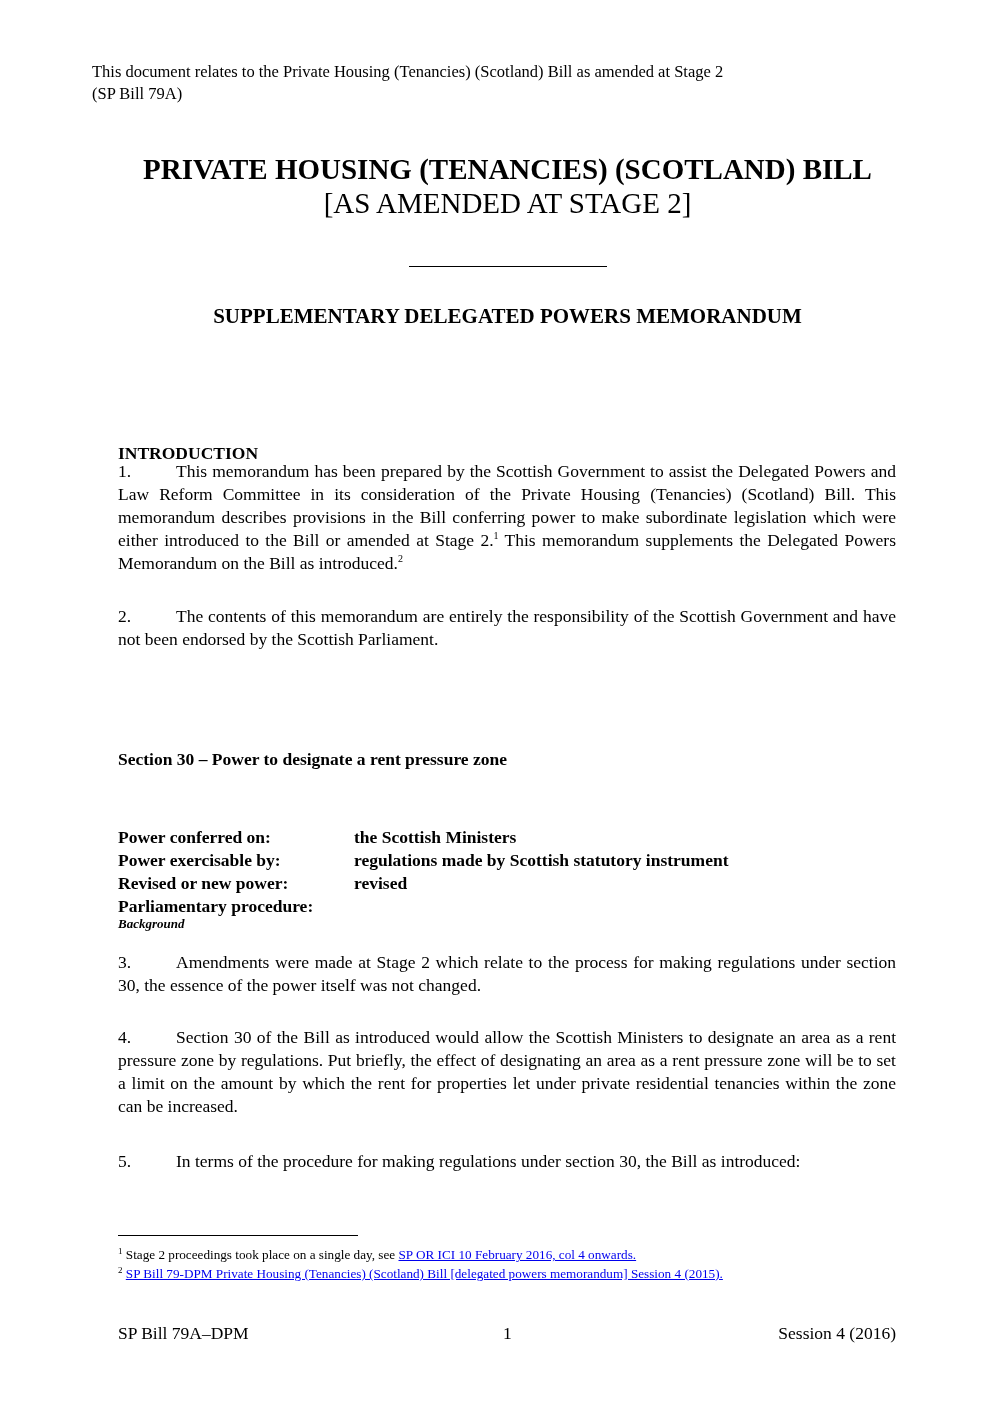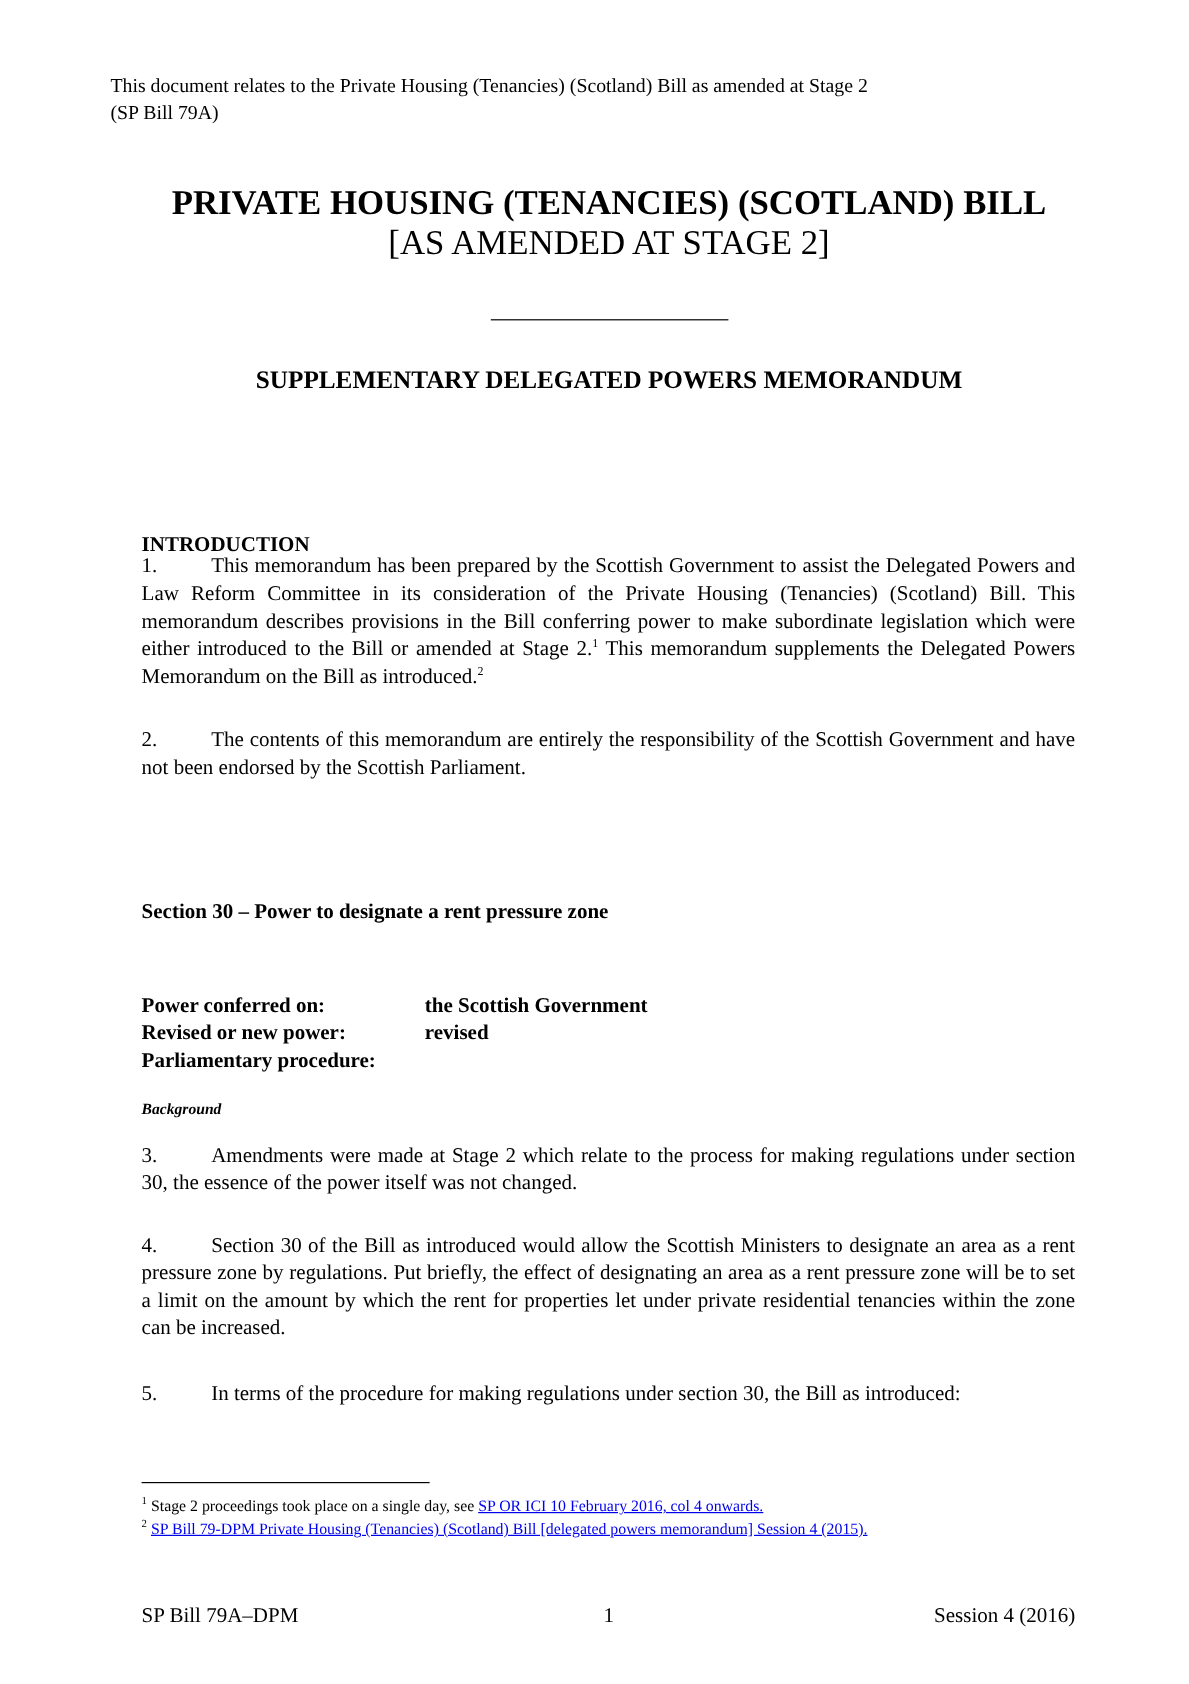--- a/index.html
+++ b/index.html
@@ -35,21 +35,21 @@
     .para .num { display: inline-block; width: 58px; }
     sup { font-size: 10px; line-height: 0; vertical-align: super; }
     .powers { left: 118px; width: 778px; font-weight: bold; font-size: 17.5px; line-height: 23px; }
     .powers .row { display: flex; }
     .powers .lbl { width: 236px; flex: 0 0 236px; }
     .bg-heading { left: 118px; font-weight: bold; font-style: italic; font-size: 13px; line-height: 23px; }
     .fn-rule { left: 118px; top: 1235px; width: 240px; height: 0; border-top: 1px solid #000; }
     .footnote { left: 118px; width: 800px; font-size: 13.2px; line-height: 19px; }
     .footnote a { color: #0000ee; text-decoration: underline; }
     .footnote sup { font-size: 9px; }
-    .footer { top: 1322px; font-size: 17.5px; line-height: 23px; margin-top: 13px; }
+    .footer { top: 1322px; font-size: 17.5px; line-height: 23px; }
   </style>
 </head>
 <body>
 
 <div class="page">
 
   <div class="abs relates">
     <div>This document relates to the Private Housing (Tenancies) (Scotland) Bill as amended at Stage 2</div>
     <div>(SP Bill 79A)</div>
   </div>
@@ -70,21 +70,25 @@
   <div class="abs para" style="top:605px;">
     <span class="num">2.</span><span>The contents of this memorandum are entirely the responsibility of the Scottish Government and have not been endorsed by the Scottish Parliament.</span>
   </div>
 
 
   <div class="abs heading" style="top:748px;">Section 30 – Power to designate a rent pressure zone</div>
 
   <div class="abs powers" style="top:790px;margin-top:36px;">
     <div class="row">
       <span class="lbl">Power conferred on:</span>
-      <span>the Scottish Government</span>
+      <span>the Scottish Ministers</span>
+    </div>
+    <div class="row">
+      <span class="lbl">Power exercisable by:</span>
+      <span>regulations made by Scottish statutory instrument</span>
     </div>
     <div class="row">
       <span class="lbl">Revised or new power:</span>
       <span>revised</span>
     </div>
     <div class="row">
       <span class="lbl">Parliamentary procedure:</span>
     </div>
   </div>
 

